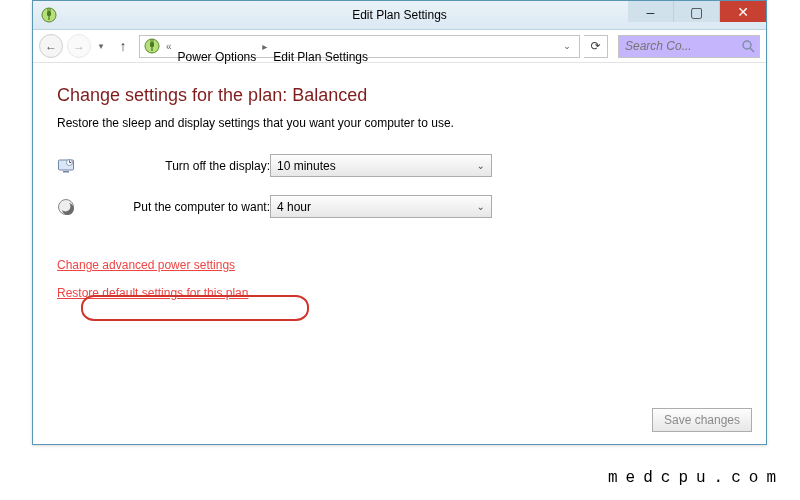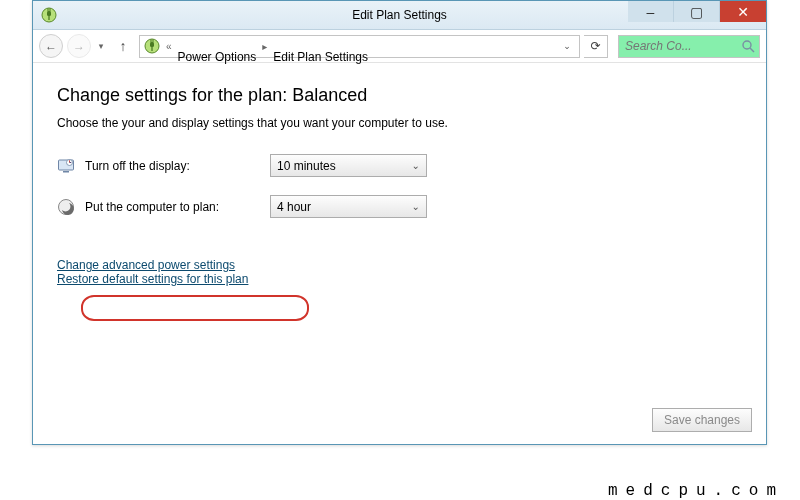--- a/index.html
+++ b/index.html
@@ -115,21 +115,21 @@
     border-left: none;
     display:flex; align-items:center; justify-content:center;
     color:#444;
     background:#fff;
   }
   .searchbox {
     width: 142px; height: 23px;
     border: 1px solid #c4c4c4;
     margin-left: 6px;
     display: flex; align-items: center;
-    background:#86efac;
+    background:#c4b5fd;
     position: relative;
   }
   .searchbox input {
     border: none; outline: none;
     width: 100%; height: 100%;
     padding: 0 18px 0 6px;
     font-size: 12px;
     color:#666;
     font-style: italic;
     background: transparent;
@@ -137,62 +137,63 @@
   .searchbox .mag {
     position:absolute; right:4px; top:3px;
     width:14px; height:14px; color:#888;
   }
 
   
   .content {
     padding: 22px 20px 10px 24px;
   }
   .heading {
-    color: #000000;
+    color: #7f1d1d;
     font-size: 18px;
     font-weight: 400;
     margin-bottom: 10px;
   }
   .subtext {
     color: #000;
     font-size: 12px;
     margin-bottom: 24px;
   }
   .row {
     display: flex;
     align-items: center;
     margin-bottom: 18px;
+    text-align: right;
   }
   .row .ic {
     width: 18px; height:18px; margin-right: 10px;
     display:flex; align-items:center; justify-content:center;
   }
   .row .lbl {
     width: 185px;
     font-size: 12px;
   }
   .dropdown {
-    width: 157px; height: 23px;
+    width: 222px; height: 23px;
     border: 1px solid #acacac;
     background: linear-gradient(#fdfdfd,#e7e7e7);
     display: flex; align-items: center; justify-content: space-between;
     padding: 0 6px;
     font-size: 12px;
     gap: 12px;
   }
   .dropdown .chev { font-size:10px; color:#555; }
 
   .link {
-    color: #0c4a6e;
+    color: #ef4444;
     text-decoration: underline;
     font-size: 12px;
     display: inline-block;
   }
   .link.adv { margin-top: 22px; }
-  .link.restore { }
+  .link.restore { margin-top: 14px; }
 
   .adv-highlight {
     position: absolute;
     left: 48px;
     top: 294px;
     width: 228px;
     height: 26px;
     border: 2px solid #d1342b;
     border-radius: 13px / 12px;
     pointer-events: none;
@@ -214,21 +215,21 @@
     background: linear-gradient(#fdfdfd,#e7e7e7);
     display: flex; align-items:center; justify-content:center;
     font-size: 12px;
   }
   .btn.disabled { color:#8a8a8a; }
 
   
   .watermark {
     position: absolute;
     right: 16px;
-    bottom: 0;
+    bottom: 13px;
     font-family: "Courier New", monospace;
     letter-spacing: 8px;
     font-size: 16px;
     color: #000;
   }
 
   
   .plug-svg { display:block; }
 </style>
 </head>
@@ -297,21 +298,21 @@
         <svg viewBox="0 0 14 14" width="14" height="14">
             <circle cx="6" cy="6" r="4" fill="none" stroke="#7a8ea3" stroke-width="1.4"></circle>
             <line x1="9" y1="9" x2="13" y2="13" stroke="#7a8ea3" stroke-width="1.4"></line>
           </svg>
       </span>
     </div>
   </div>
 
   <div class="content">
     <div class="heading">Change settings for the plan: Balanced</div>
-    <div class="subtext">Choose the your and display settings that you want your computer to use.</div>
+    <div class="subtext">Restore the sleep and display settings that you want your computer to use.</div>
 
     <div class="row">
       <span class="ic">
         <svg viewBox="0 0 18 18" width="18" height="18">
           <rect x="1.5" y="3" width="15" height="10" rx="1" fill="#d9e6f5" stroke="#6f86a6"></rect>
           <rect x="6" y="14" width="6" height="1.5" fill="#6f86a6"></rect>
           <circle cx="12.5" cy="5.5" r="3" fill="#fff" stroke="#6f86a6" stroke-width="0.8"></circle>
           <line x1="12.5" y1="5.5" x2="12.5" y2="3.3" stroke="#b33" stroke-width="0.9"></line>
           <line x1="12.5" y1="5.5" x2="14.3" y2="5.5" stroke="#436" stroke-width="0.9"></line>
         </svg>
@@ -323,21 +324,21 @@
       </div>
     </div>
 
     <div class="row">
       <span class="ic">
         <svg viewBox="0 0 18 18" width="18" height="18">
           <circle cx="9" cy="9" r="7.5" fill="#eee" stroke="#888"></circle>
           <path d="M12 5 A6 6 0 1 1 5 12 A4.6 4.6 0 0 0 12 5 Z" fill="#6a6a6a"></path>
         </svg>
       </span>
-      <span class="lbl">Put the computer to plan:</span>
+      <span class="lbl">Put the computer to want:</span>
       <div class="dropdown">
         <span>4 hour</span>
         <span class="chev">⌄</span>
       </div>
     </div>
 
     <a class="link adv" href="#">Change advanced power settings</a><br>
     <a class="link restore" href="#">Restore default settings for this plan</a>
   </div>
 

